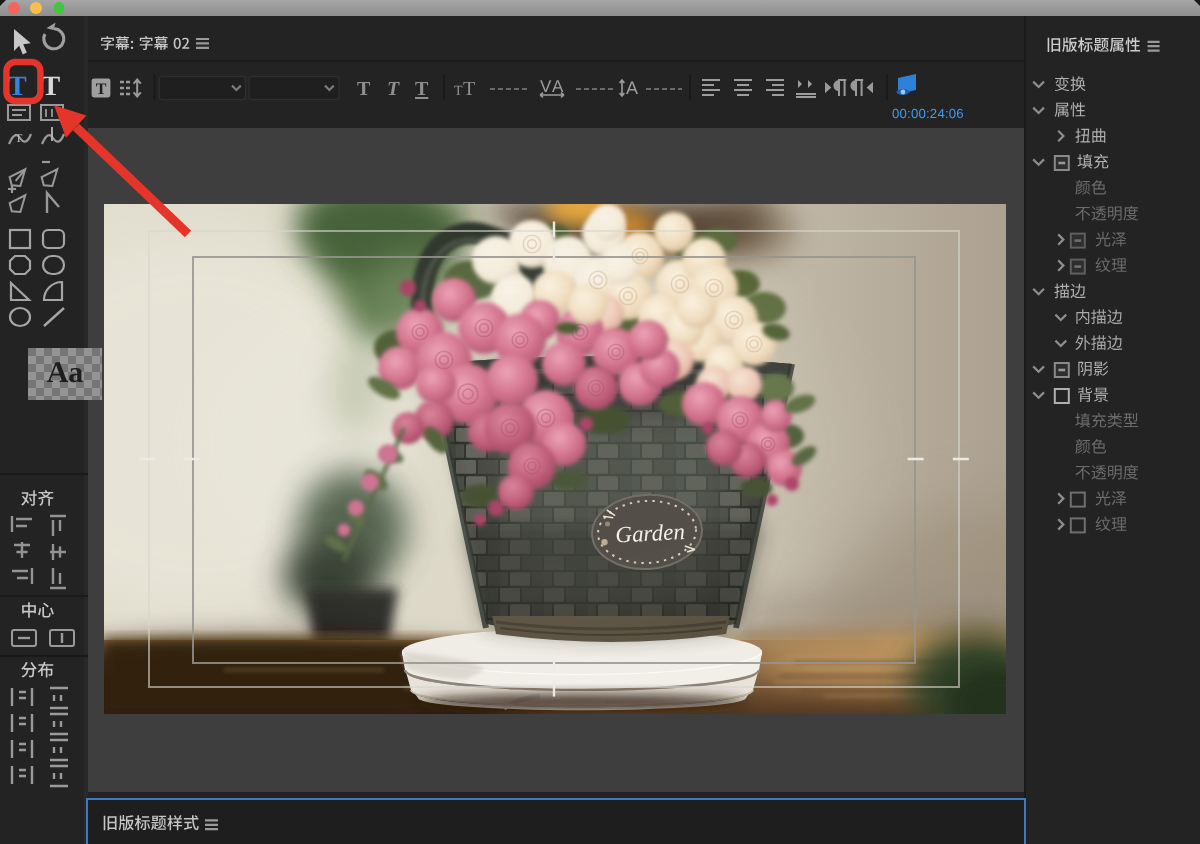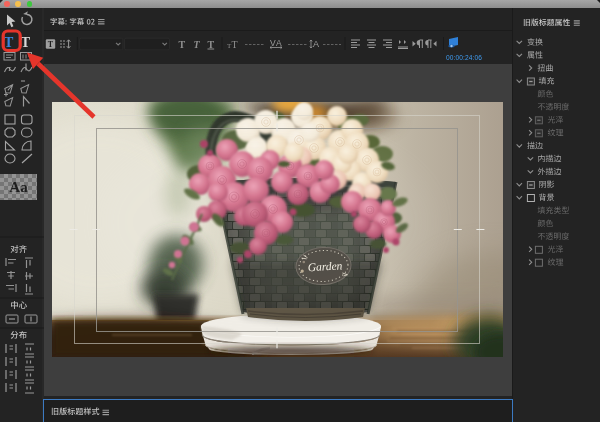--- a/index.html
+++ b/index.html
@@ -356,21 +356,21 @@
 <path d="M23.5,98.5 v-10 l6,7" stroke="#999" stroke-width="1.2" fill="none"></path>
 <rect x="5" y="107" width="10" height="9" stroke="#a5a5a5" fill="none" stroke-width="1.1"></rect>
 <rect x="21.5" y="107" width="10.5" height="9" rx="2.5" stroke="#a5a5a5" fill="none" stroke-width="1.1"></rect>
 <path d="M7.5,120 h5 l2.5,2.5 v4 l-2.5,2.5 h-5 l-2.5,-2.5 v-4 z" stroke="#a5a5a5" fill="none" stroke-width="1.1"></path>
 <rect x="21.5" y="120" width="10.5" height="9" rx="4.5" stroke="#a5a5a5" fill="none" stroke-width="1.1"></rect>
 <path d="M5.5,142 v-8.5 l9,8.5 z" stroke="#a5a5a5" fill="none" stroke-width="1.1"></path>
 <path d="M22,142 a9,9 0 0 1 9,-9 l0,9 z" stroke="#a5a5a5" fill="none" stroke-width="1.1"></path>
 <ellipse cx="10" cy="150.5" rx="5" ry="4.5" stroke="#a5a5a5" fill="none" stroke-width="1.1"></ellipse>
 <path d="M22,155 l10,-9" stroke="#a5a5a5" stroke-width="1.2"></path>
 </svg>
-<div class="abs" style="left:0;top:174px;width:37px;height:26px;background:
+<div class="abs" style="left:14px;top:174px;width:37px;height:26px;background:
 conic-gradient(#949494 25%,#757575 25% 50%,#949494 50% 75%,#757575 75%) 0 0/8px 8px;
 display:flex;align-items:center;justify-content:center">
     <span style="font-family:'Liberation Serif';font-weight:bold;font-size:15px;color:#1e1e1e">Aa</span>
   </div>
 <svg style="position:absolute;left:0px;top:236px" width="44" height="186" viewBox="0 0 44 186">
 <path d="M0,1 h44" stroke="#1a1a1a"></path>
 <path d="M68 717H402V627H68ZM371 717H388L404 720L465 703Q445 509 398 359Q350 208 277 99Q203 -10 106 -82Q99 -70 87 -55Q76 -41 63 -27Q50 -14 39 -5Q127 53 195 154Q264 256 309 393Q354 530 371 695ZM79 448 145 508Q195 465 248 414Q301 364 350 311Q399 258 439 208Q479 157 503 113L429 43Q405 87 367 138Q329 190 281 244Q234 299 182 351Q130 403 79 448ZM484 611H962V520H484ZM754 844H848V38Q848 -5 838 -28Q827 -51 802 -64Q777 -76 734 -80Q692 -83 629 -83Q627 -69 622 -51Q617 -34 611 -15Q605 3 598 17Q643 16 681 15Q718 15 730 16Q743 16 749 21Q754 25 754 39ZM492 390 568 427Q592 393 615 354Q638 314 655 277Q672 239 680 209L598 168Q590 198 574 236Q558 275 537 315Q515 356 492 390Z M1060 745H1938V664H1060ZM1648 333H1746V-84H1648ZM1686 712 1781 681Q1733 597 1662 535Q1591 473 1502 430Q1412 388 1308 359Q1204 331 1090 313Q1086 324 1077 340Q1068 356 1057 372Q1046 387 1037 398Q1187 416 1316 452Q1444 488 1540 551Q1635 615 1686 712ZM1255 335H1350V222Q1350 183 1345 141Q1339 99 1323 59Q1306 19 1273 -18Q1241 -54 1186 -85Q1178 -74 1165 -60Q1152 -47 1138 -35Q1123 -22 1112 -15Q1176 19 1206 59Q1237 99 1246 141Q1255 184 1255 225ZM1293 713Q1350 624 1448 561Q1545 499 1678 462Q1810 425 1970 411Q1961 401 1950 385Q1939 369 1930 353Q1921 338 1915 324Q1752 342 1619 386Q1485 430 1385 504Q1284 577 1217 683ZM1427 826 1517 851Q1538 825 1557 794Q1577 762 1586 738L1490 709Q1483 733 1464 766Q1446 799 1427 826Z" transform="translate(10.3,16.2) scale(0.00840,-0.00840)" fill="#c8c8c8"></path>
 <path d="M6,22 v8 M8,23.5 h8 M8,27 h5.5" stroke="#939393" stroke-width="1.2"></path>
 <path d="M25,22 h8 M26.5,24 v8 M30,24 v5.5" stroke="#939393" stroke-width="1.2"></path>
 <path d="M11,35 v8 M7,36.5 h8 M8.2,40 h5.6" stroke="#939393" stroke-width="1.2"></path>

